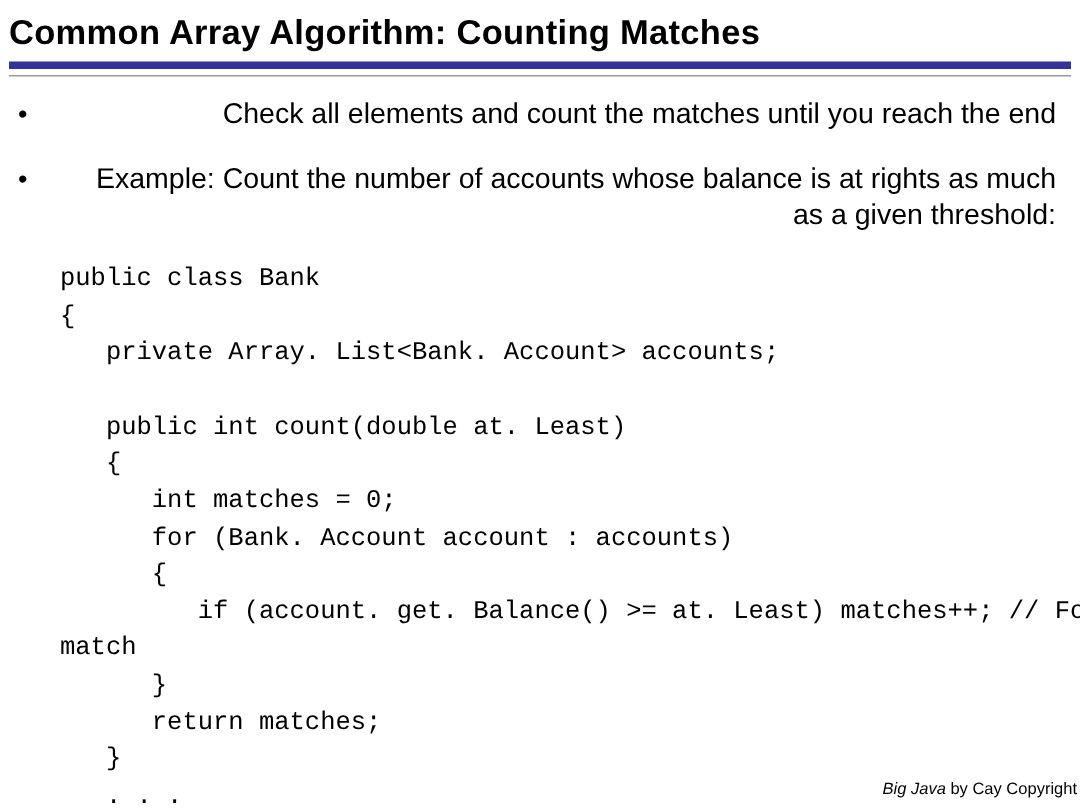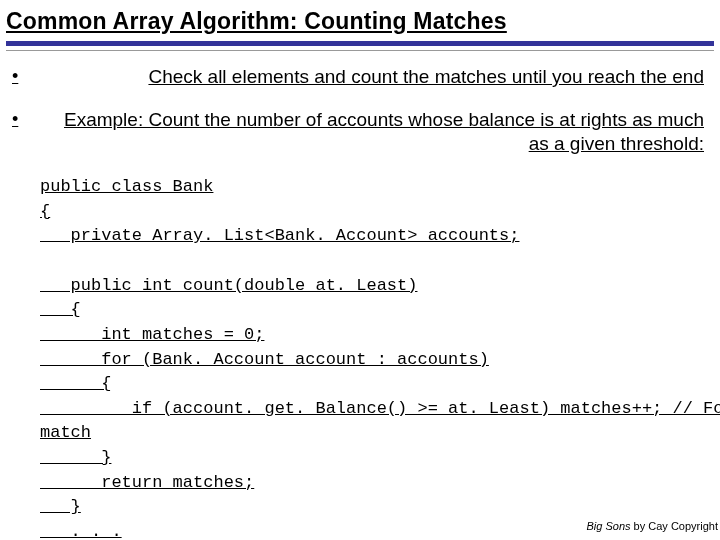--- a/index.html
+++ b/index.html
@@ -10,21 +10,20 @@
     font-family: Arial, Helvetica, sans-serif;
     color: #000;
     overflow: hidden;
     position: relative;
   }
   .slide {
     width: 100%;
     height: 100%;
     padding: 8px 6px 0 6px;
     position: relative;
-    text-decoration: underline;
   }
   .title {
     font-family: "Trebuchet MS", Verdana, sans-serif;
     font-weight: 700;
     font-size: 23px;
     color: #000;
     padding-bottom: 6px;
     border-bottom: 5px solid #333399;
     margin-bottom: 4px;
     letter-spacing: 0.2px;
@@ -105,17 +104,17 @@
          if (account. get. Balance() &gt;= at. Least) matches++; // Found a
 match
       }
       return matches;
    }
    . . .
 }</div>
 
   <div class="footer">
     <div>
-      <span class="book-title">Big Sons</span><span> by Cay Copyright</span>
+      <span class="book-title">Big Java</span><span> by Cay Copyright</span>
     </div>
   </div>
 
 </div>
 
 </body></html>

